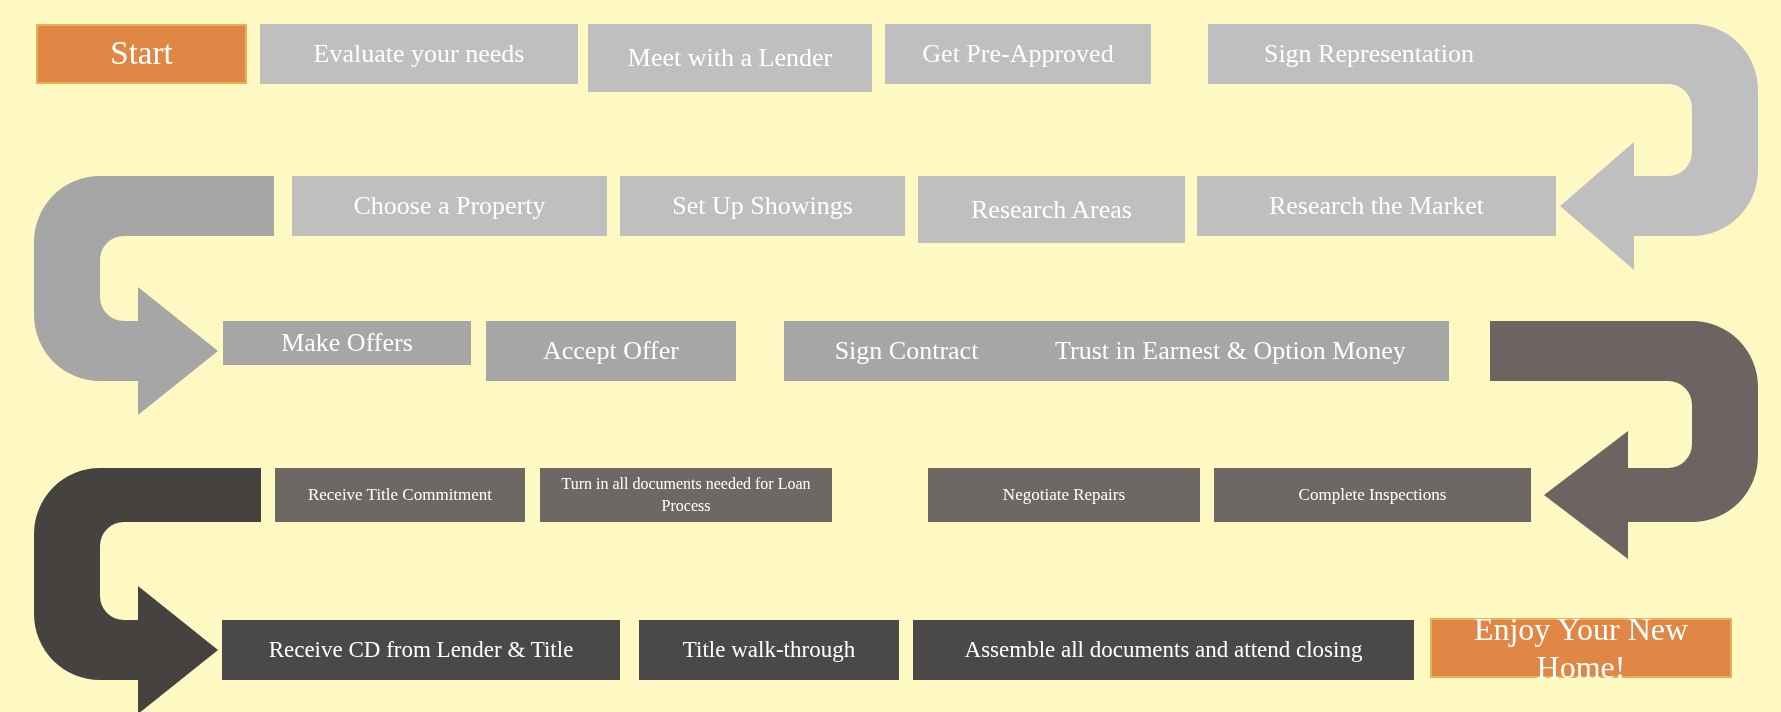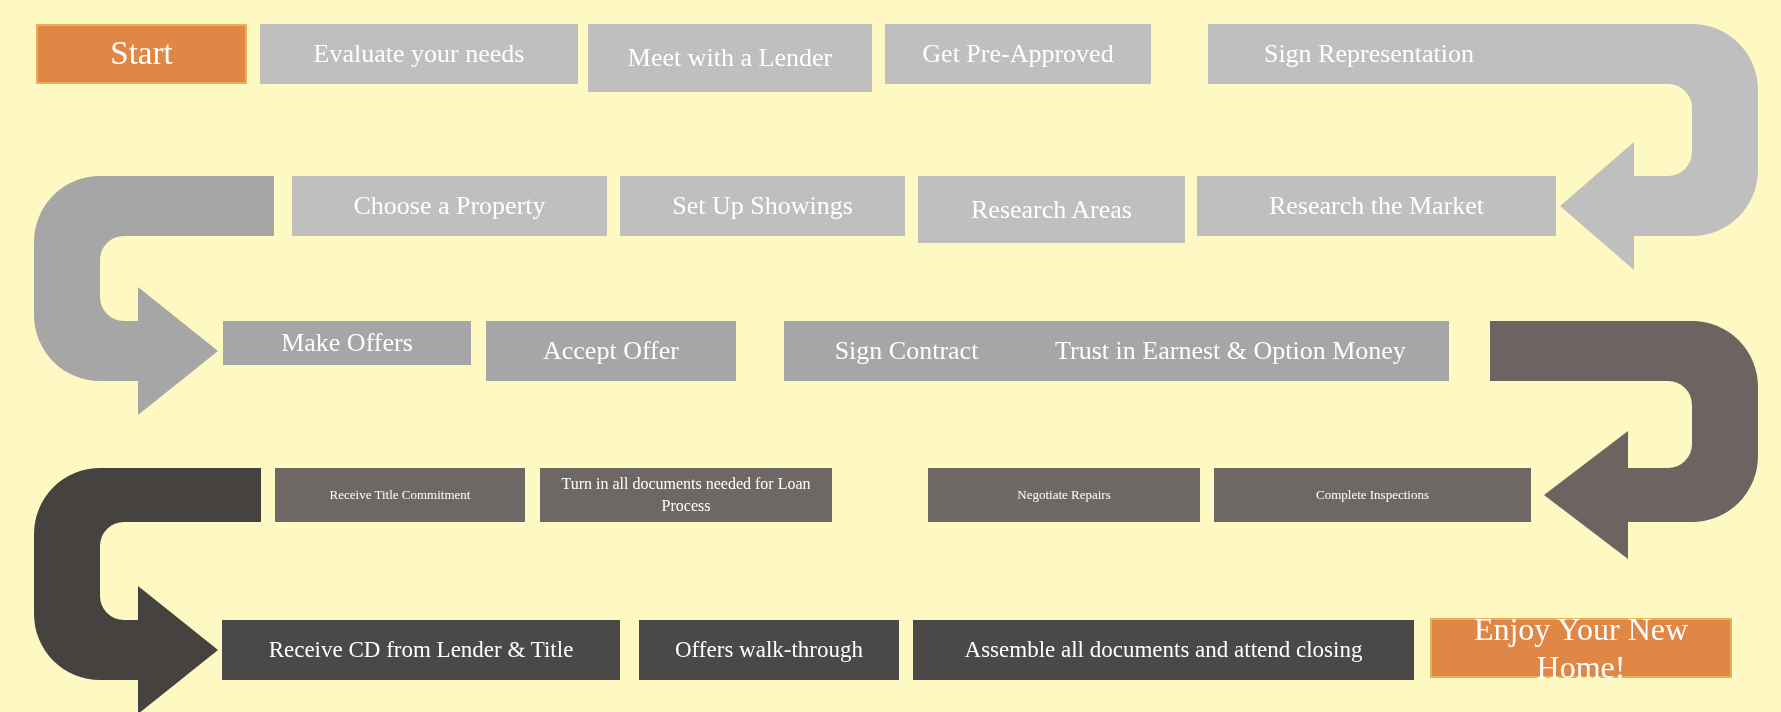--- a/index.html
+++ b/index.html
@@ -30,21 +30,21 @@
   }
   .v-light  { background: #BFBFBF; }
   .v-medium { background: #A6A6A6; }
   .v-warm   { background: #6E6864; }
   .v-dark   { background: #4B4947; }
   .v-orange { background: #E08745; border: 2px solid #E9B05C; }
   .fs33 { font-size: 33px; }
   .fs27 { font-size: 32px; }
   .fs26 { font-size: 26px; }
   .fs23 { font-size: 23px; }
-  .fs20 { font-size: 13px; }
+  .fs20 { font-size: 17px; }
   .fs16 { font-size: 16px; line-height: 1.4; text-align: center; }
   .wrap-narrow { display: inline-block; max-width: 262px; }
 </style>
 </head>
 <body>
 
 <div id="canvas">
 
   <svg id="arrow-layer" viewBox="0 0 1781 712" xmlns="http://www.w3.org/2000/svg" aria-hidden="true">
     <path d="M 1502 24 L 1692 24 A 66 66 0 0 1 1758 90 L 1758 170 A 66 66 0 0 1 1692 236
@@ -113,21 +113,21 @@
     <span>Negotiate Repairs</span>
   </div>
   <div class="step v-warm fs20" style="left:1214px; top:468px; width:317px; height:54px;">
     <span>Complete Inspections</span>
   </div>
 
   <div class="step v-dark fs23" style="left:222px; top:620px; width:398px; height:60px;">
     <span>Receive CD from Lender &amp; Title</span>
   </div>
   <div class="step v-dark fs23" style="left:639px; top:620px; width:260px; height:60px;">
-    <span>Offers walk-through</span>
+    <span>Title walk-through</span>
   </div>
   <div class="step v-dark fs23" style="left:913px; top:620px; width:501px; height:60px;">
     <span>Assemble all documents and attend closing</span>
   </div>
   <div class="step v-orange fs27" style="left:1430px; top:618px; width:302px; height:60px;">
     <span>Enjoy Your New Home!</span>
   </div>
 
 </div>
 

